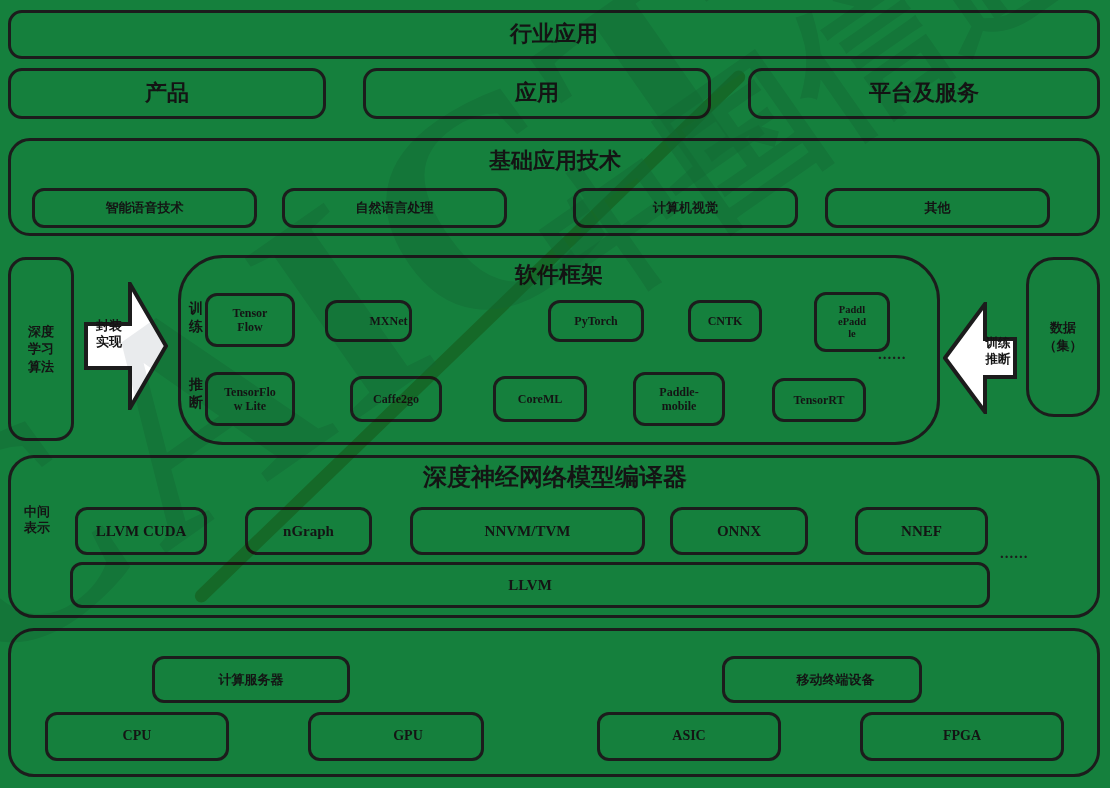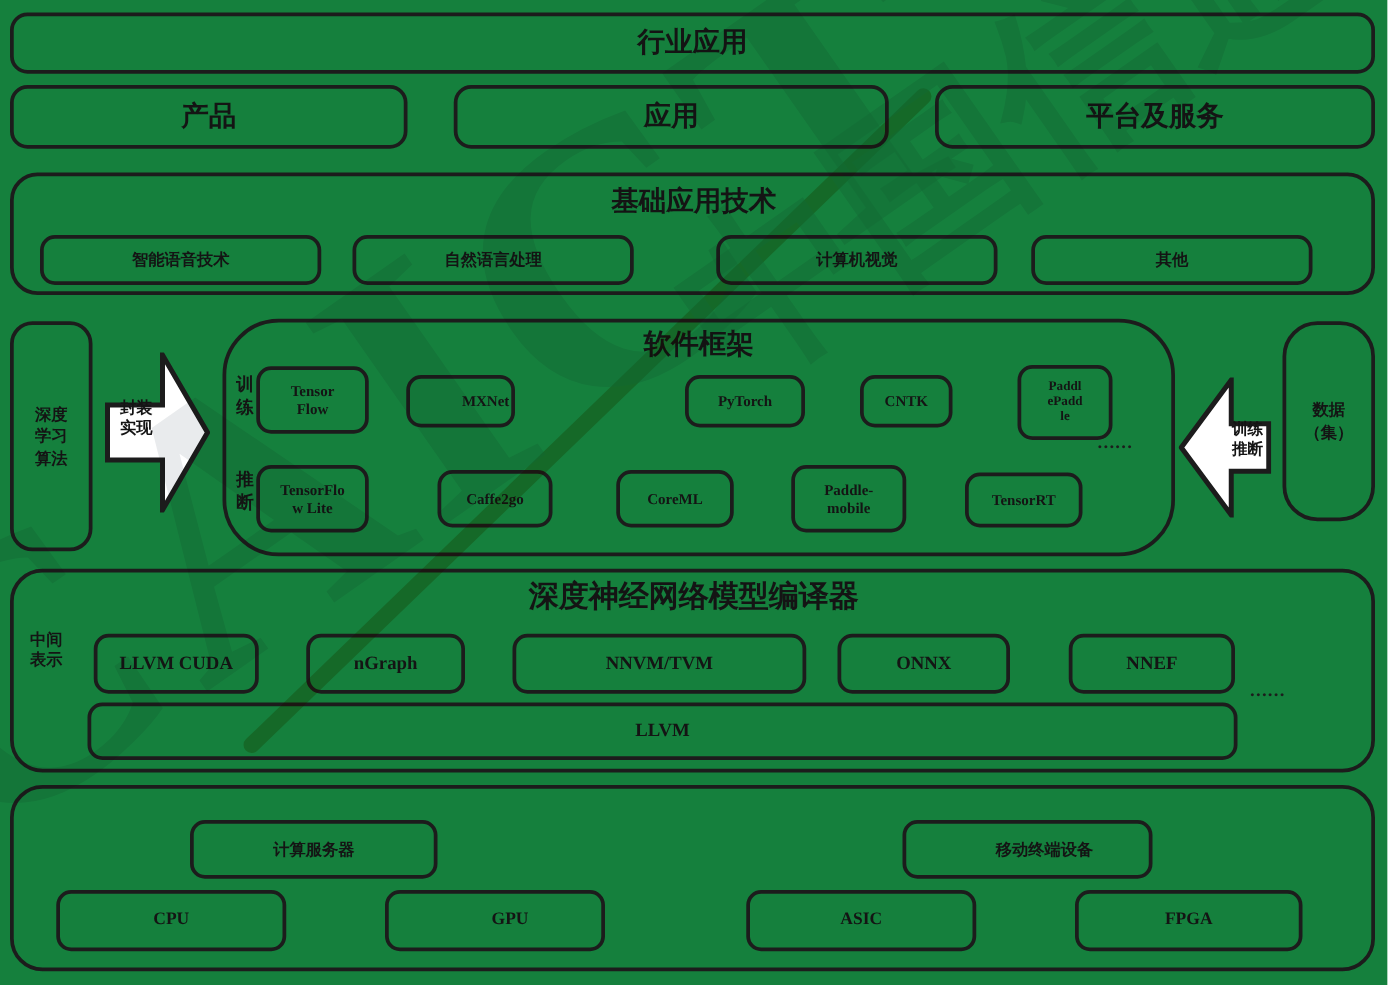--- a/index.html
+++ b/index.html
@@ -110,21 +110,21 @@
   <div class="box" style="left:855px;top:507px;width:133px;height:48px;font-size:15px;">NNEF</div>
   <div class="dots" style="left:1000px;top:545px;">......</div>
   <div class="box" style="left:70px;top:562px;width:920px;height:46px;font-size:15px;">LLVM</div>
 
   <div class="box sec" style="left:8px;top:628px;width:1092px;height:149px;border-radius:26px;"></div>
   <div class="box" style="left:152px;top:656px;width:198px;height:47px;font-size:13px;">计算服务器</div>
   <div class="box" style="left:722px;top:656px;width:200px;height:47px;font-size:13px;padding-left:27px;">移动终端设备</div>
   <div class="box" style="left:45px;top:712px;width:184px;height:49px;font-size:14px;">CPU</div>
   <div class="box" style="left:308px;top:712px;width:176px;height:49px;font-size:14px;padding-left:24px;">GPU</div>
   <div class="box" style="left:597px;top:712px;width:184px;height:49px;font-size:14px;">ASIC</div>
-  <div class="box" style="left:860px;top:712px;width:182px;height:49px;font-size:14px;">FPGA</div>
+  <div class="box" style="left:860px;top:712px;width:204px;height:49px;font-size:14px;">FPGA</div>
 
   <div class="watermark">
     <div class="wm-band" style="background:#f3a54b;"></div>
     <div class="wm-latin">CAICT</div>
     <div class="wm-cn">中国信通院</div>
   </div>
 
 </div>
 
 </body></html>

